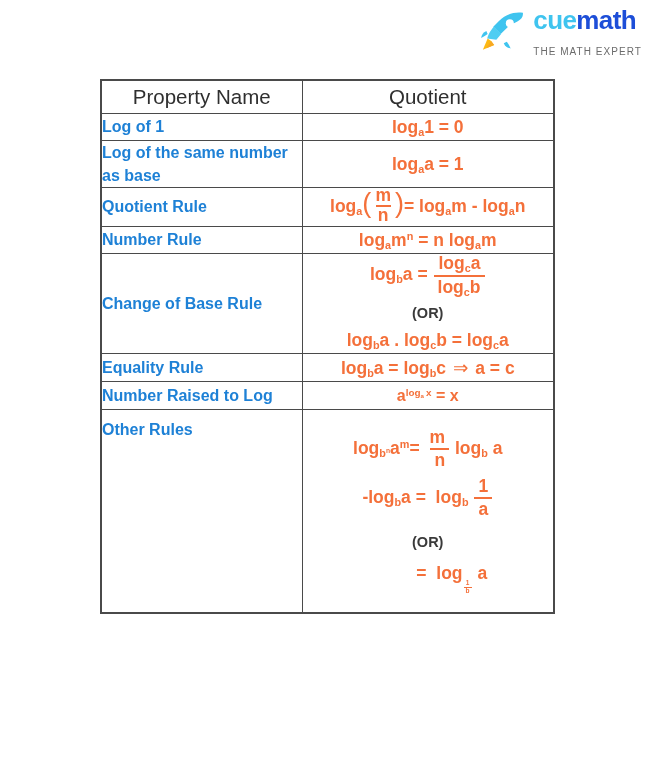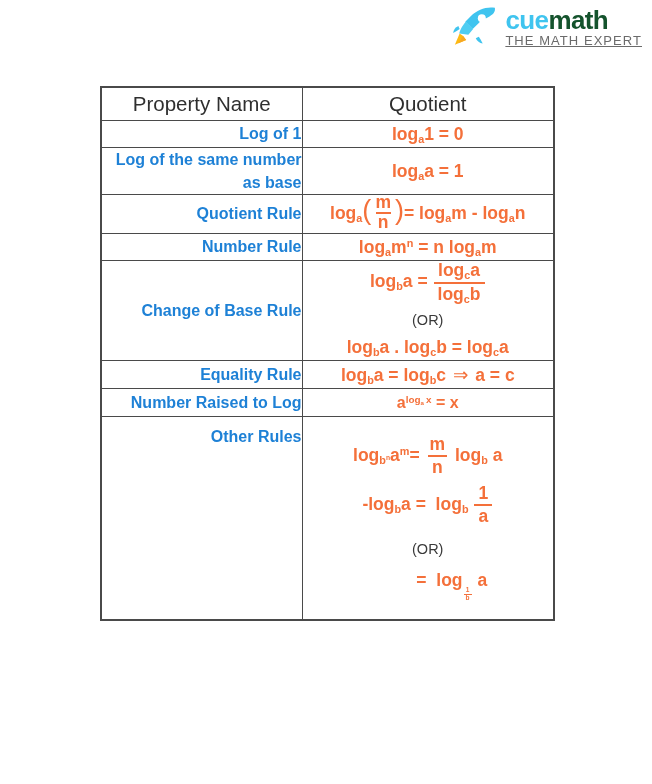--- a/index.html
+++ b/index.html
@@ -46,35 +46,34 @@
     display: block;
   }
   .logo-words { line-height: 1; padding-top: 2px; }
   .logo-wordmark {
     font-size: 26px;
     font-weight: 700;
     letter-spacing: -0.6px;
     line-height: 1;
   }
   .logo-cue { color: #3FC4EF; }
-  .logo-math { color: #14532d; }
+  .logo-math { color: #1d4ed8; }
   .logo-tag {
-    font-size: 13px;
+    font-size: 10px;
     letter-spacing: 1.05px;
     color: #6b6b6b;
-    margin-top: 1px;
+    margin-top: 14px;
     font-weight: 400;
-    text-decoration: underline;
   }
 
   
   .table-wrap {
     position: absolute;
     left: 100px;
-    top: 86px;
+    top: 79px;
     width: 533px;
   }
   table.props {
     border-collapse: collapse;
     width: 453px;
     table-layout: fixed;
     border: 2px solid #4a4a4a;
   }
   table.props td, table.props th {
     border: 1.6px solid #4a4a4a;
@@ -92,21 +91,21 @@
     height: 33px;
     padding: 2px 0 4px 0;
   }
 
   td.name {
     color: #1E81D6;
     font-size: 16px;
     font-weight: 700;
     padding: 9px 0 9px 26px;
     line-height: 1.45;
-    text-align: right;
+    text-align: left;
   }
   td.formula {
     color: #F4703A;
     font-size: 17.5px;
     font-weight: 700;
     text-align: center;
     padding: 9px 6px;
     line-height: 1.5;
   }
 
@@ -149,35 +148,35 @@
     align-items: center;
     font-size: 1.55em;
     font-weight: 400;
     line-height: 0.8;
     position: relative;
     top: 0.02em;
   }
   .bigfrac {
     display: inline-flex;
     flex-direction: column;
-    align-items: center;
+    align-items: flex-end;
     vertical-align: middle;
     line-height: 1.12;
     margin: 0 1px;
   }
   .bigfrac > .num { padding: 0 4px 1px 4px; }
   .bigfrac > .den {
     border-top: 2.4px solid #F4703A;
     padding: 1px 4px 0 4px;
   }
   .orline { margin: 2px 0 1px 0; }
   .or {
     color: #3a3a3a;
     font-size: 14.5px;
-    font-weight: 400;
+    font-weight: 700;
   }
   .arrow { font-weight: 400; font-size: 1.05em; padding: 0 2px; }
   .row-gap { height: 6px; }
   .lastline { padding-left: 48px; }
 </style>
 </head>
 <body>
 
 <div class="header">
 

